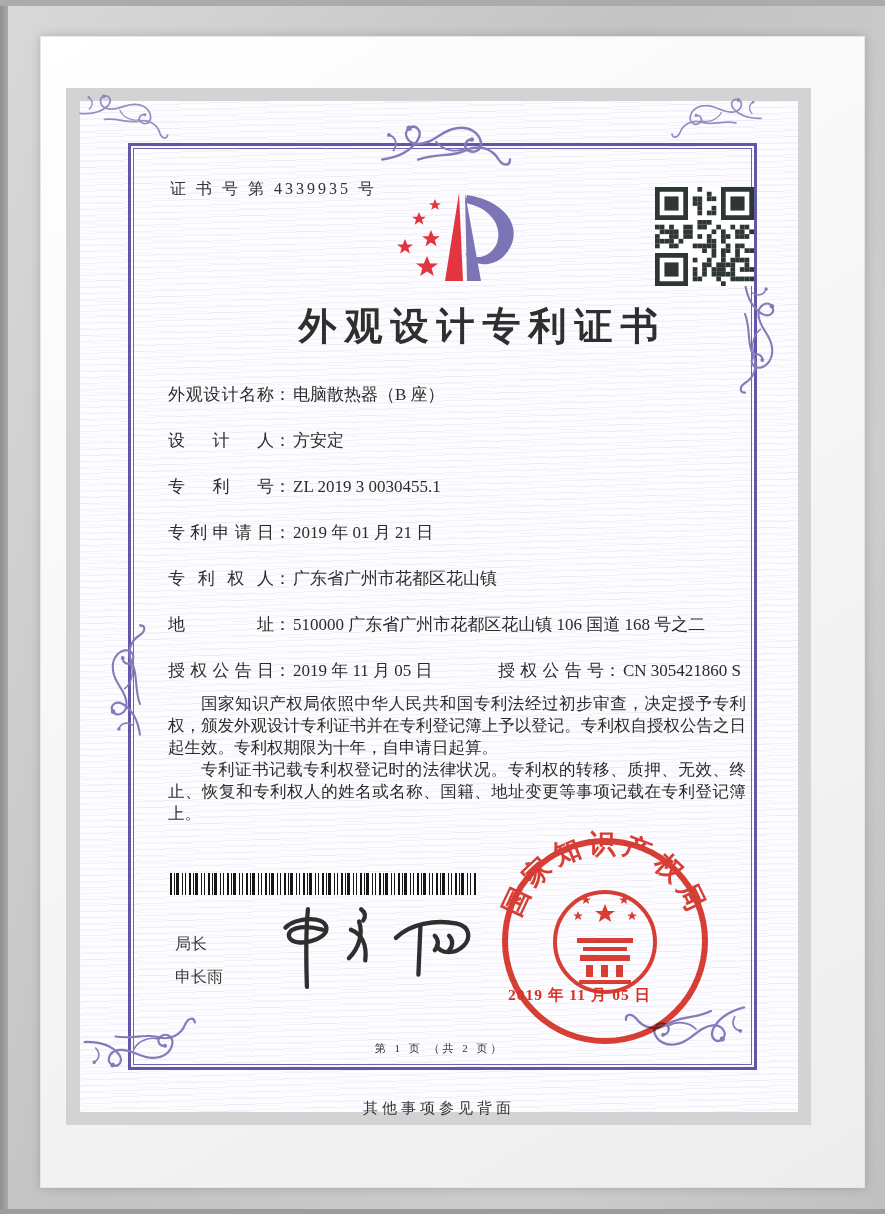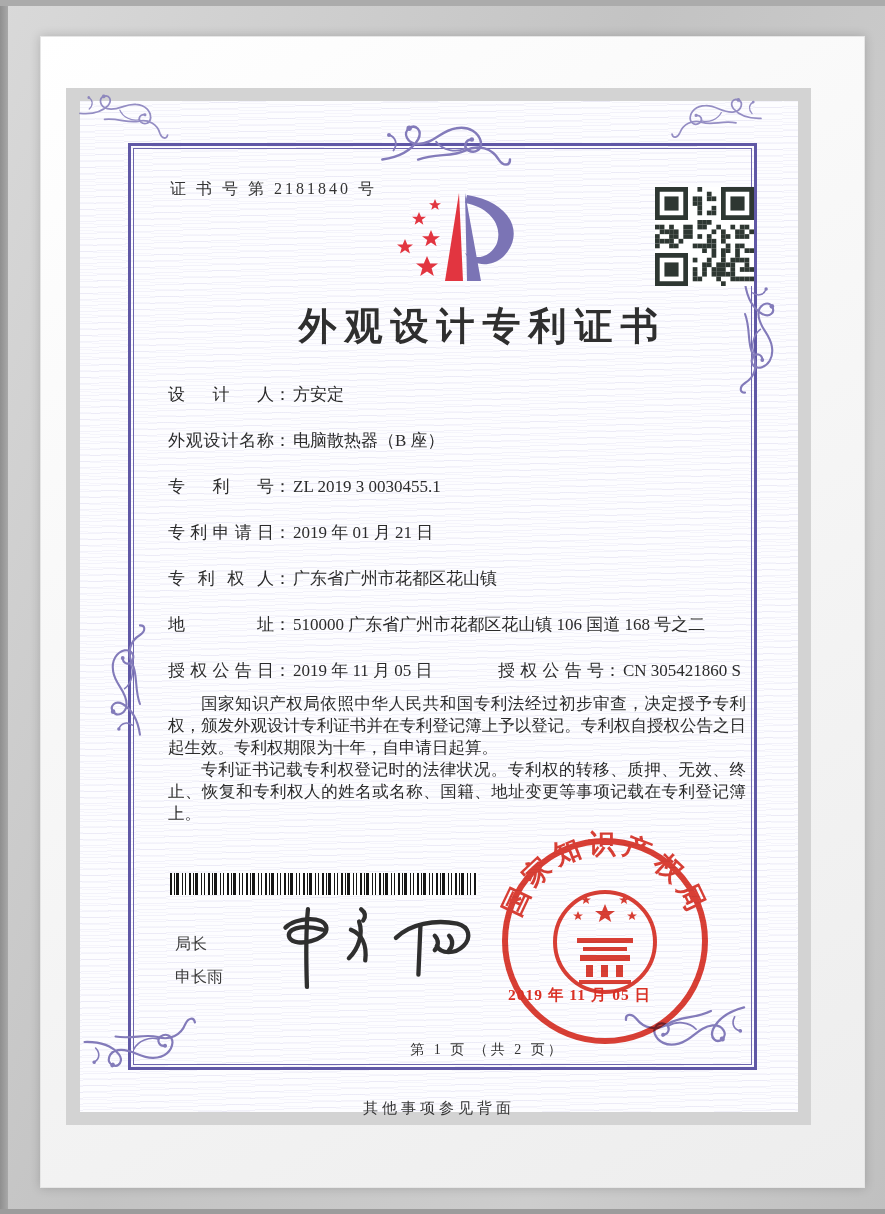--- a/index.html
+++ b/index.html
@@ -76,21 +76,21 @@
   }
   .signer{position:absolute;left:95px;top:826px;font-size:16px;line-height:33px;color:#3a3a3a;}
   .signature{position:absolute;left:185px;top:798px;width:225px;height:98px;}
   .seal{position:absolute;left:410px;top:725px;width:230px;height:230px;opacity:.93;mix-blend-mode:multiply;}
   .seal-date{
     position:absolute;left:428px;top:884px;font-size:15.5px;letter-spacing:1px;
     color:#d93025;font-weight:600;
   }
   .page-ind{
     position:absolute;left:48px;top:940px;width:623px;text-align:center;
-    font-size:14px;letter-spacing:3px;color:#333;padding-left:48px;
+    font-size:11px;letter-spacing:3px;color:#333;
   }
   .back-note{
     position:absolute;left:0;top:990px;width:718px;text-align:center;
     font-size:15px;letter-spacing:4px;color:#333;margin-top:8px;
   }
 </style>
 </head>
 <body>
 
 <div class="photo">
@@ -154,21 +154,21 @@
         <svg viewBox="0 0 120 50">
           <use href="#flourish"></use>
         </svg>
       </div>
     <div class="fl fl-bottom-right">
         <svg viewBox="0 0 120 50">
           <use href="#flourish"></use>
         </svg>
       </div>
 
-    <div class="cert-no">证 书 号 第 2181840 号</div>
+    <div class="cert-no">证 书 号 第 4339935 号</div>
 
     <div class="logo">
       <svg viewBox="0 0 158 112">
         <path d="M62,100 L76,12 L80,100 Z" fill="#e23540"></path>
         <path d="M82,12 L98,100 L84,100 Z" fill="#7b74b5"></path>
         <path d="M84,14 C126,20 144,52 120,76 C106,88 88,84 82,72 C94,80 108,76 114,62 C120,44 106,26 82,22 Z" fill="#7b74b5"></path>
         <g fill="#e23540">
           <use href="#star5" x="-6" y="-6" width="12" height="12" transform="translate(52,24)"></use>
           <use href="#star5" x="-7" y="-7" width="14" height="14" transform="translate(36,38)"></use>
           <use href="#star5" x="-9" y="-9" width="18" height="18" transform="translate(48,58)"></use>
@@ -308,22 +308,22 @@
           <rect x="64" y="8" width="12" height="12"></rect>
           <path d="M0,56h28v28h-28z M4,60v20h20v-20z" fill-rule="evenodd"></path>
           <rect x="8" y="64" width="12" height="12"></rect>
         </g>
       </svg>
     </div>
 
     <div class="title">外观设计专利证书</div>
 
     <div class="fields">
+      <div class="f-row"><span class="f-label">外观设计名称</span><span class="f-colon">：</span><span>电脑散热器（B 座）</span></div>
       <div class="f-row"><span class="f-label">设计人</span><span class="f-colon">：</span><span>方安定</span></div>
-      <div class="f-row"><span class="f-label">外观设计名称</span><span class="f-colon">：</span><span>电脑散热器（B 座）</span></div>
       <div class="f-row"><span class="f-label">专利号</span><span class="f-colon">：</span><span>ZL 2019 3 0030455.1</span></div>
       <div class="f-row"><span class="f-label">专利申请日</span><span class="f-colon">：</span><span>2019 年 01 月 21 日</span></div>
       <div class="f-row"><span class="f-label">专利权人</span><span class="f-colon">：</span><span>广东省广州市花都区花山镇</span></div>
       <div class="f-row"><span class="f-label">地址</span><span class="f-colon">：</span><span>510000 广东省广州市花都区花山镇 106 国道 168 号之二</span></div>
     </div>
 
     <div class="grant-row">
       <span class="grant-first"><span class="f-label">授权公告日</span><span class="f-colon">：</span><span>2019 年 11 月 05 日</span></span><span><span class="f-label">授权公告号</span><span class="f-colon">：</span><span>CN 305421860 S</span></span>
     </div>
 

